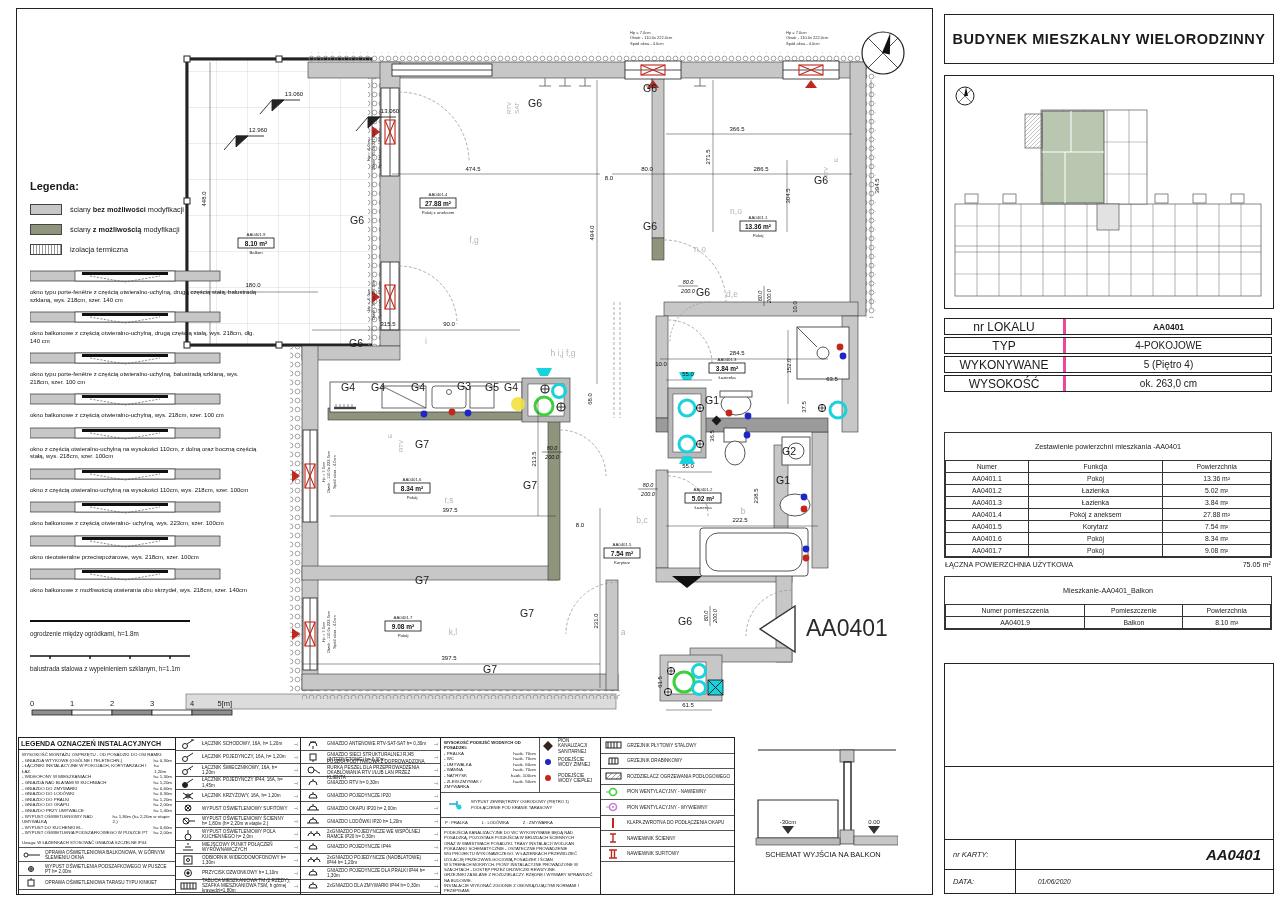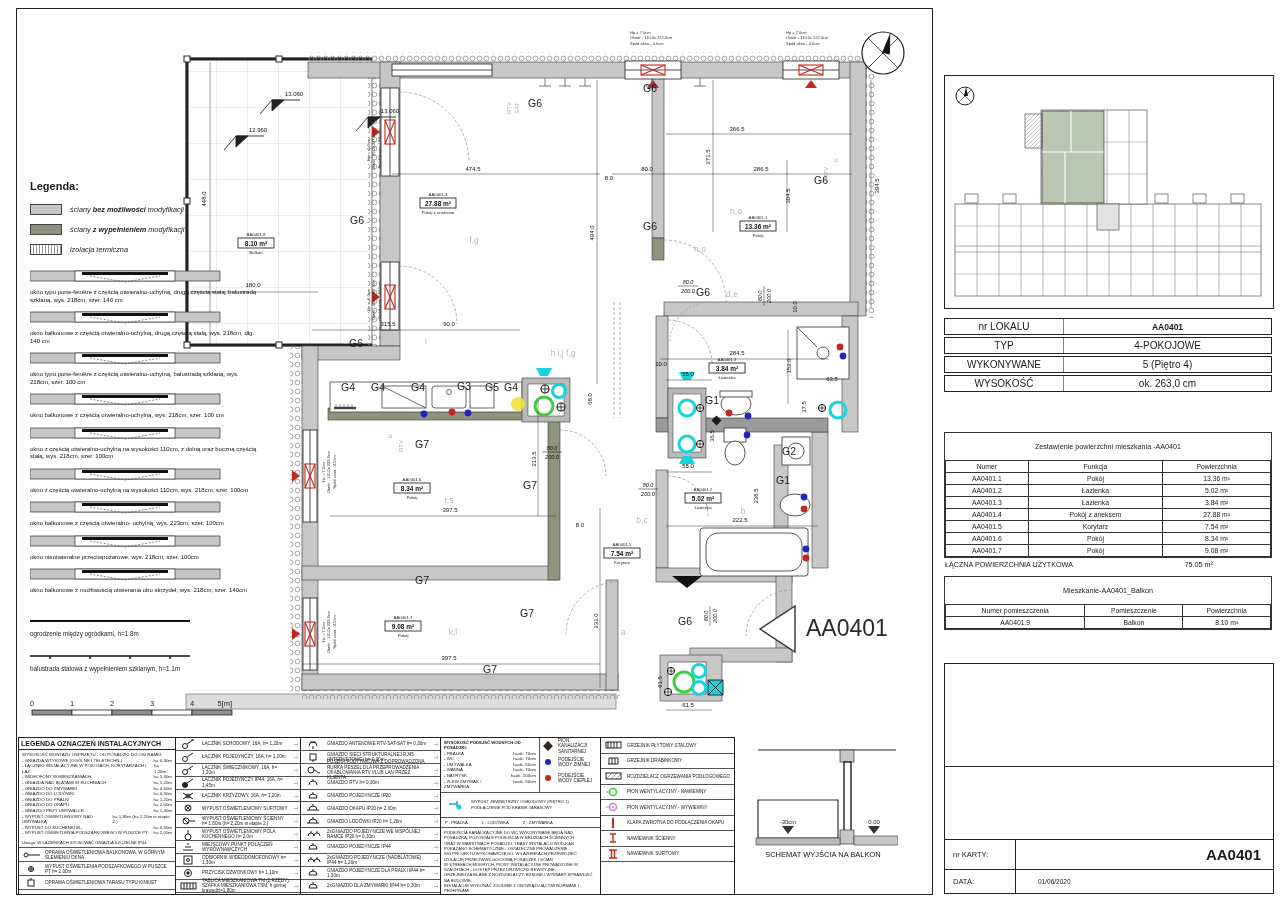--- a/index.html
+++ b/index.html
@@ -4,35 +4,35 @@
 <style>
   html,body{margin:0;padding:0;background:#fff;font-family:"Liberation Sans",sans-serif;color:#1a1a1a;}
   #sheet{position:relative;width:1280px;height:905px;background:#fff;overflow:hidden;}
   .abs{position:absolute;}
   .frame{border:1px solid #222;}
   
   .titlebox{left:944px;top:14px;width:328px;height:48px;border:1.5px solid #222;display:flex;align-items:center;justify-content:center;}
   .titlebox span{font-size:14.5px;font-weight:bold;letter-spacing:.5px;}
   .keyplan{left:944px;top:75px;width:328px;height:232px;border:1.5px solid #222;}
   .inforow{height:15px;display:flex;border:1px solid #222;margin-bottom:2px;}
-  .inforow .l{width:118px;border-right:1px solid #ec4899;display:flex;align-items:center;justify-content:center;font-size:10px;}
+  .inforow .l{width:118px;border-right:3px solid #ec4899;display:flex;align-items:center;justify-content:center;font-size:12px;}
   .inforow .v{flex:1;display:flex;align-items:center;justify-content:center;font-size:10px;}
   .inforow .v.b{font-weight:bold;font-size:8.5px;}
   table.t{border-collapse:collapse;width:100%;font-size:6.8px;}
   table.t th,table.t td{border:1px solid #333;text-align:center;padding:1px 2px;height:9px;font-weight:normal;}
   .tblwrap{border:1px solid #333;margin-top:20px;}
   .tbltitle{text-align:center;font-size:7.2px;padding:9px 0 9px 0;}
   .totrow{display:flex;justify-content:space-between;font-size:7.2px;padding:2px 1px;}
   .cardbox{left:944px;top:663px;width:328px;height:229px;border:1.5px solid #222;}
   .cardline{position:absolute;left:0;width:100%;border-top:1px solid #222;}
-  .cardrow{position:absolute;left:0;width:100%;display:flex;}
+  .cardrow{position:absolute;left:0;width:100%;display:flex;font-style:italic;}
   .cardrow .cl{width:71px;border-right:1px solid #222;font-size:7.5px;display:flex;align-items:center;padding-left:8px;box-sizing:border-box;}
   
   .lgTitle{font-size:11px;font-weight:bold;}
-  .swRow{display:flex;align-items:center;margin-bottom:9px;font-style:italic;}
+  .swRow{display:flex;align-items:center;margin-bottom:9px;}
   .swRow .sw{width:30px;height:9px;border:1px solid #444;margin-right:8px;flex:none;}
   .swRow .lab{font-size:7.3px;}
   .winItem{margin-bottom:6px;}
   .winItem .cap{font-size:6px;line-height:7.5px;color:#111;margin-top:2px;width:230px;}
   .fenceCap{font-size:6.3px;margin-top:1px;}
   .blbox{border:1px solid #222;}
   .blrow{display:flex;align-items:center;border-bottom:.5px solid #555;box-sizing:border-box;}
   .blrow .ic{width:26px;flex:none;display:flex;align-items:center;justify-content:center;}
   .blrow .lb{flex:1;font-size:4.6px;line-height:5.2px;padding-right:2px;}
   .blrow .em{width:8px;flex:none;color:#777;font-size:5px;text-align:center;}
@@ -492,21 +492,21 @@
 
 <div class="abs" style="left:30px;top:180px;width:250px;">
   <div class="lgTitle">Legenda:</div>
   <div id="swatches" style="margin-top:12px;">
         <div class="swRow">
           <span class="sw" style="background: rgb(199, 199, 199);"></span>
           <span class="lab">ściany <b>bez możliwości</b> modyfikacji</span>
         </div>
         <div class="swRow">
           <span class="sw" style="background: rgb(143, 149, 124);"></span>
-          <span class="lab">ściany <b>z wypełnieniem</b> modyfikacji</span>
+          <span class="lab">ściany <b>z możliwością</b> modyfikacji</span>
         </div>
         <div class="swRow">
           <span class="sw" style="background: repeating-linear-gradient(90deg, rgb(255, 255, 255) 0px, rgb(255, 255, 255) 2px, rgb(153, 153, 153) 2px, rgb(153, 153, 153) 3px);"></span>
           <span class="lab"><b></b>izolacja termiczna</span>
         </div>
       </div>
   <div id="winItems" style="margin-top:14px;">
         <div class="winItem"><svg width="200" height="14">
             <rect x="0" y="2" width="190" height="10" fill="#c7c7c7" stroke="#333" stroke-width="0.7"></rect>
             <rect x="45" y="2" width="100" height="10" fill="#fff" stroke="#333" stroke-width="0.7"></rect>
@@ -1077,20 +1077,23 @@
   <path d="M10,58 H90 V96 H10 Z" fill="none" stroke="#333" stroke-width="1.2"></path>
   <rect x="8" y="96" width="84" height="7" fill="#b9b9b9" stroke="#333" stroke-width="0.6"></rect>
   <rect x="106" y="94" width="44" height="9" fill="#c7c7c7" stroke="#333" stroke-width="0.6"></rect>
   <polygon points="40,92 34,84 46,84" fill="#333"></polygon>
   <text id="sch-lv1" x="40" y="82" font-size="6" text-anchor="middle" fill="#222">-30cm</text>
   <polygon points="126,92 120,84 132,84" fill="#333"></polygon>
   <text id="sch-lv2" x="126" y="82" font-size="6" text-anchor="middle" fill="#222">0.00</text>
   <text id="sch-title" x="75" y="115" font-size="7.5" text-anchor="middle" fill="#111">SCHEMAT WYJŚCIA NA BALKON</text>
 </svg>
 
+<div class="abs titlebox">
+  <span>BUDYNEK MIESZKALNY WIELORODZINNY</span>
+</div>
 
 <div class="abs keyplan">
   <svg width="326" height="229" viewBox="0 0 326 229">
     <g>
       <circle cx="20" cy="20" r="9" fill="#fff" stroke="#222" stroke-width="1"></circle>
       <path d="M13,13 L27,27 M27,13 L13,27" stroke="#222" stroke-width="0.6"></path>
       <polygon points="21,11 23,20 19,20" fill="#111"></polygon>
     </g>
     <g stroke="#555" stroke-width="0.7" fill="#fff">
       <rect x="10" y="128" width="306" height="92"></rect>
@@ -1186,21 +1189,21 @@
             <tr>
               <td>AA0401.7</td>
               <td>Pokój</td>
               <td>9.08 m²</td>
             </tr>
           </tbody>
         </table>
   </div>
   <div class="totrow">
     <span>ŁĄCZNA POWIERZCHNIA UŻYTKOWA</span>
-    <span style="margin-right:58px;">75.05 m²</span>
+    <span style="">75.05 m²</span>
   </div>
 </div>
 
 <div class="abs" style="left:944px;top:556px;width:328px;">
   <div class="tblwrap">
     <div class="tbltitle">Mieszkanie-AA0401_Balkon</div>
     <table class="t">
           <thead id="balcHead">
             <tr>
               <th>Numer pomieszczenia</th>

